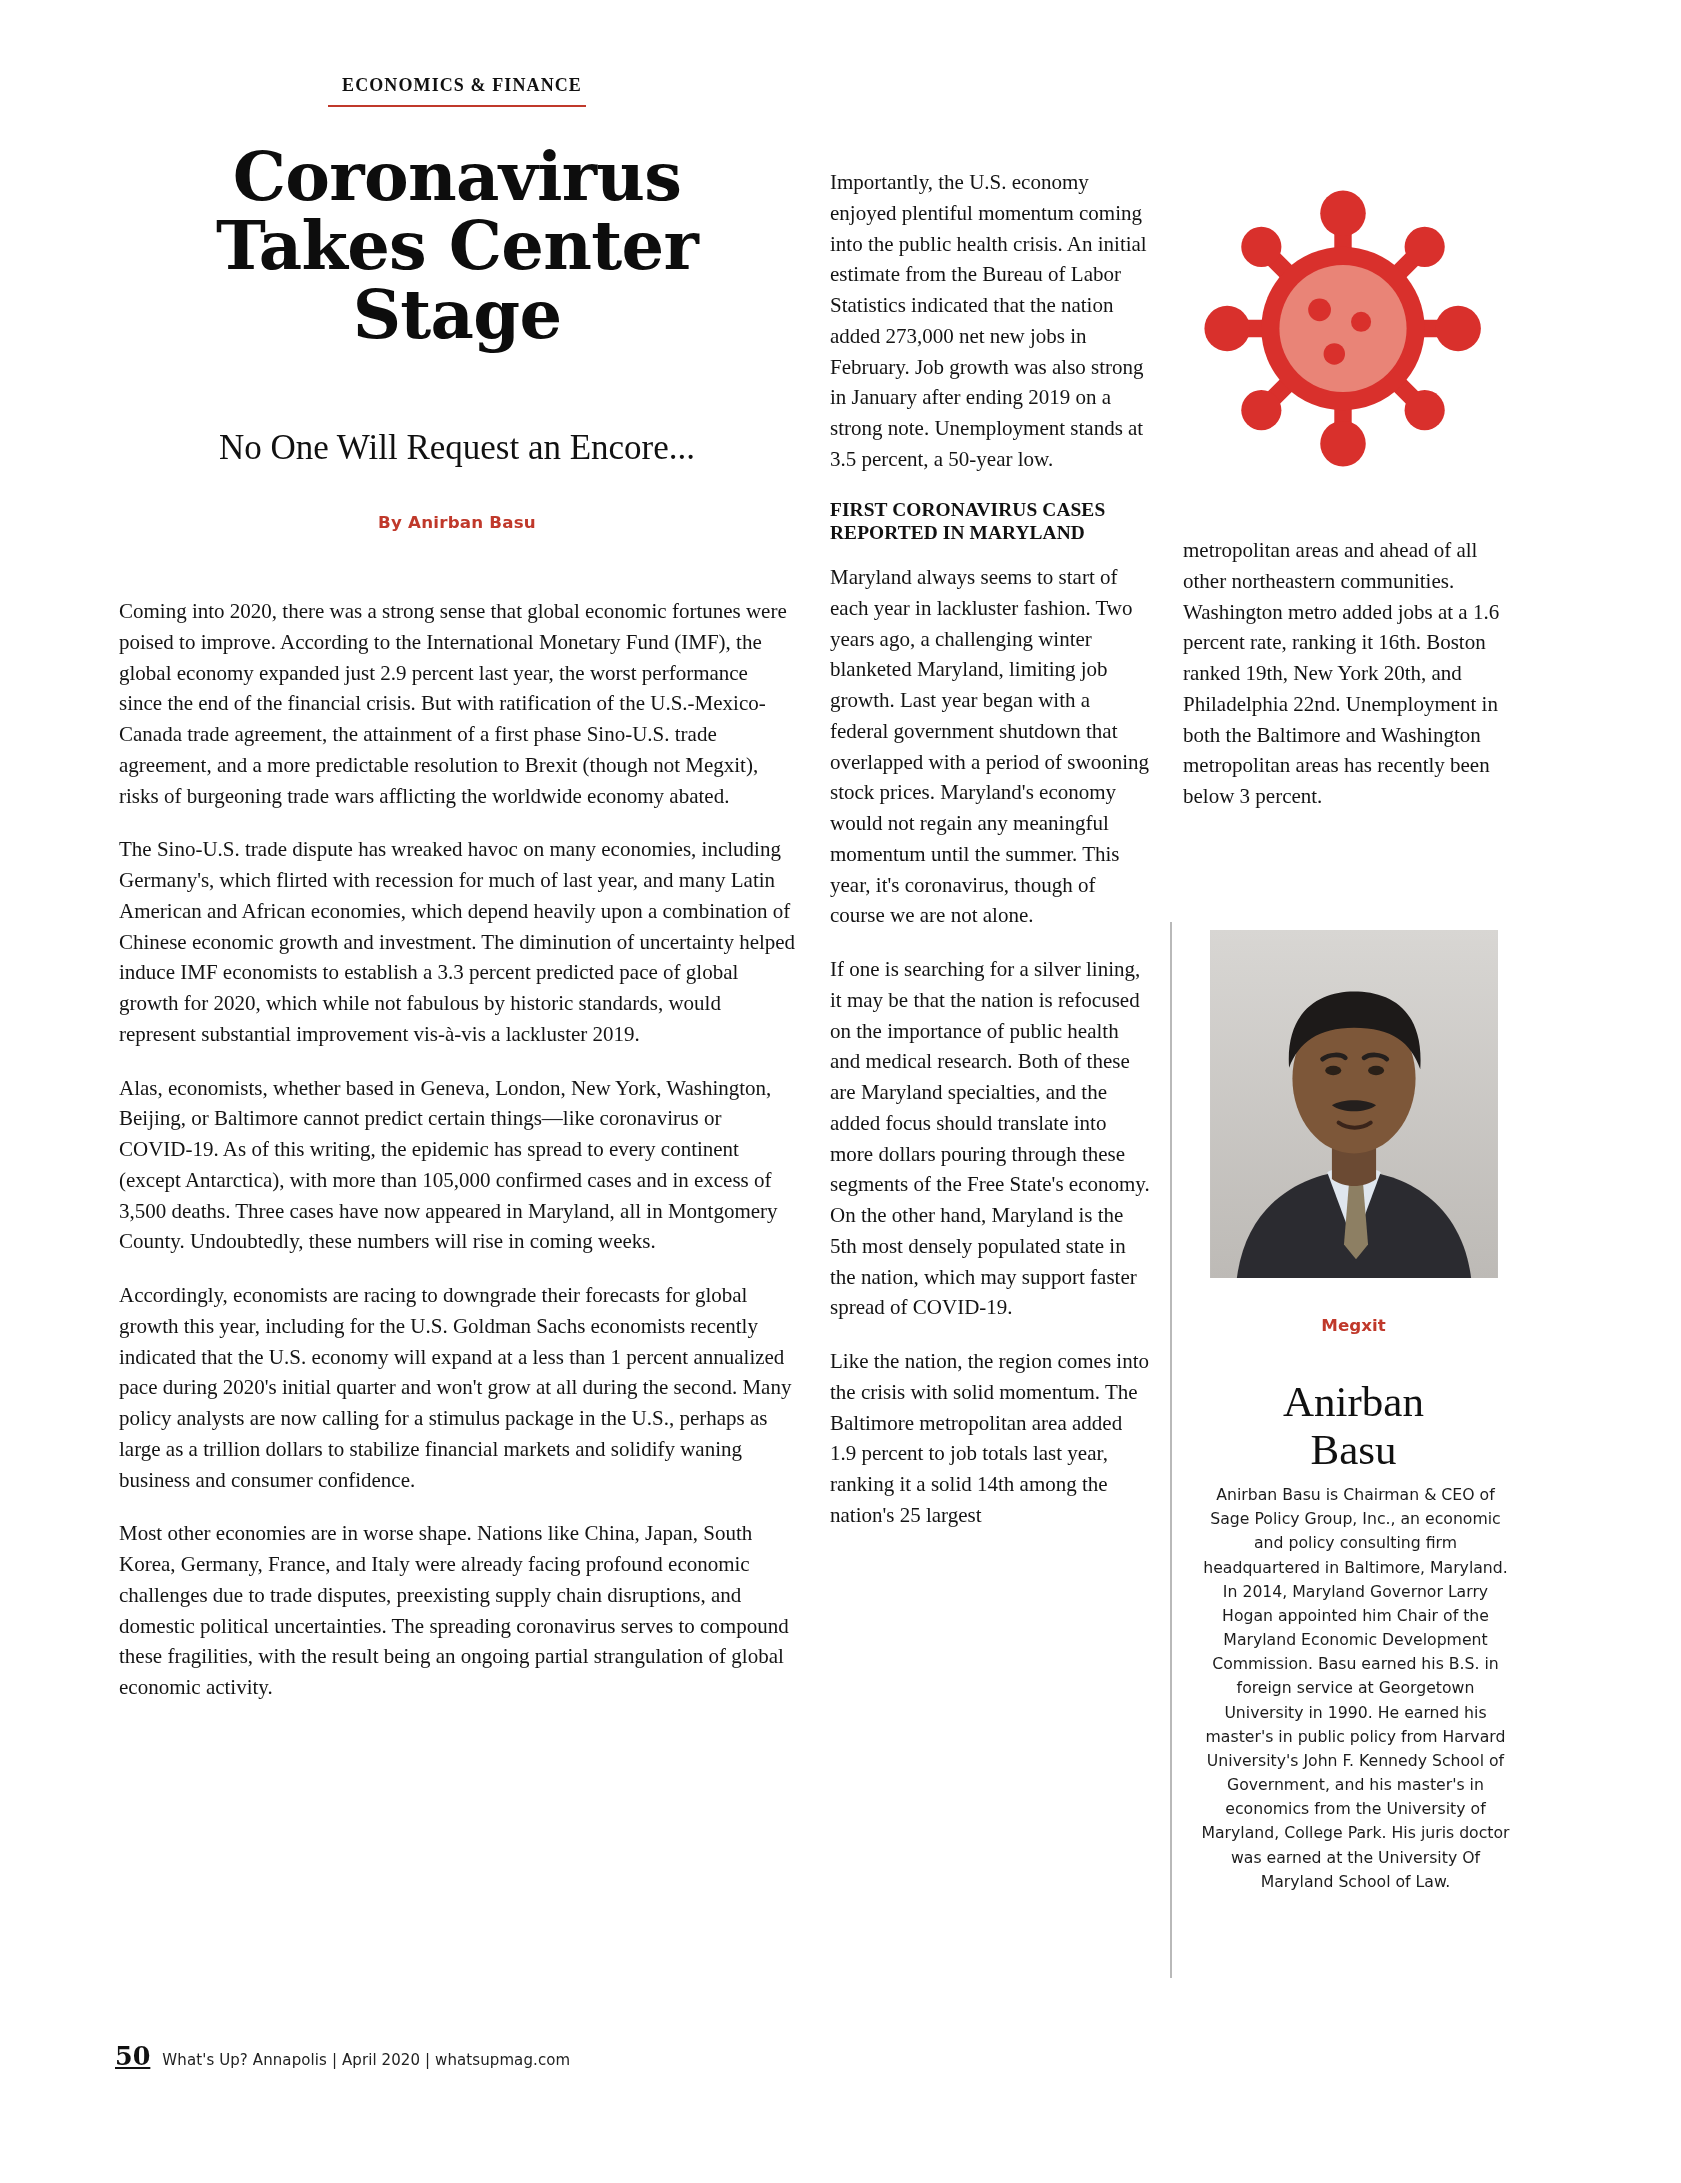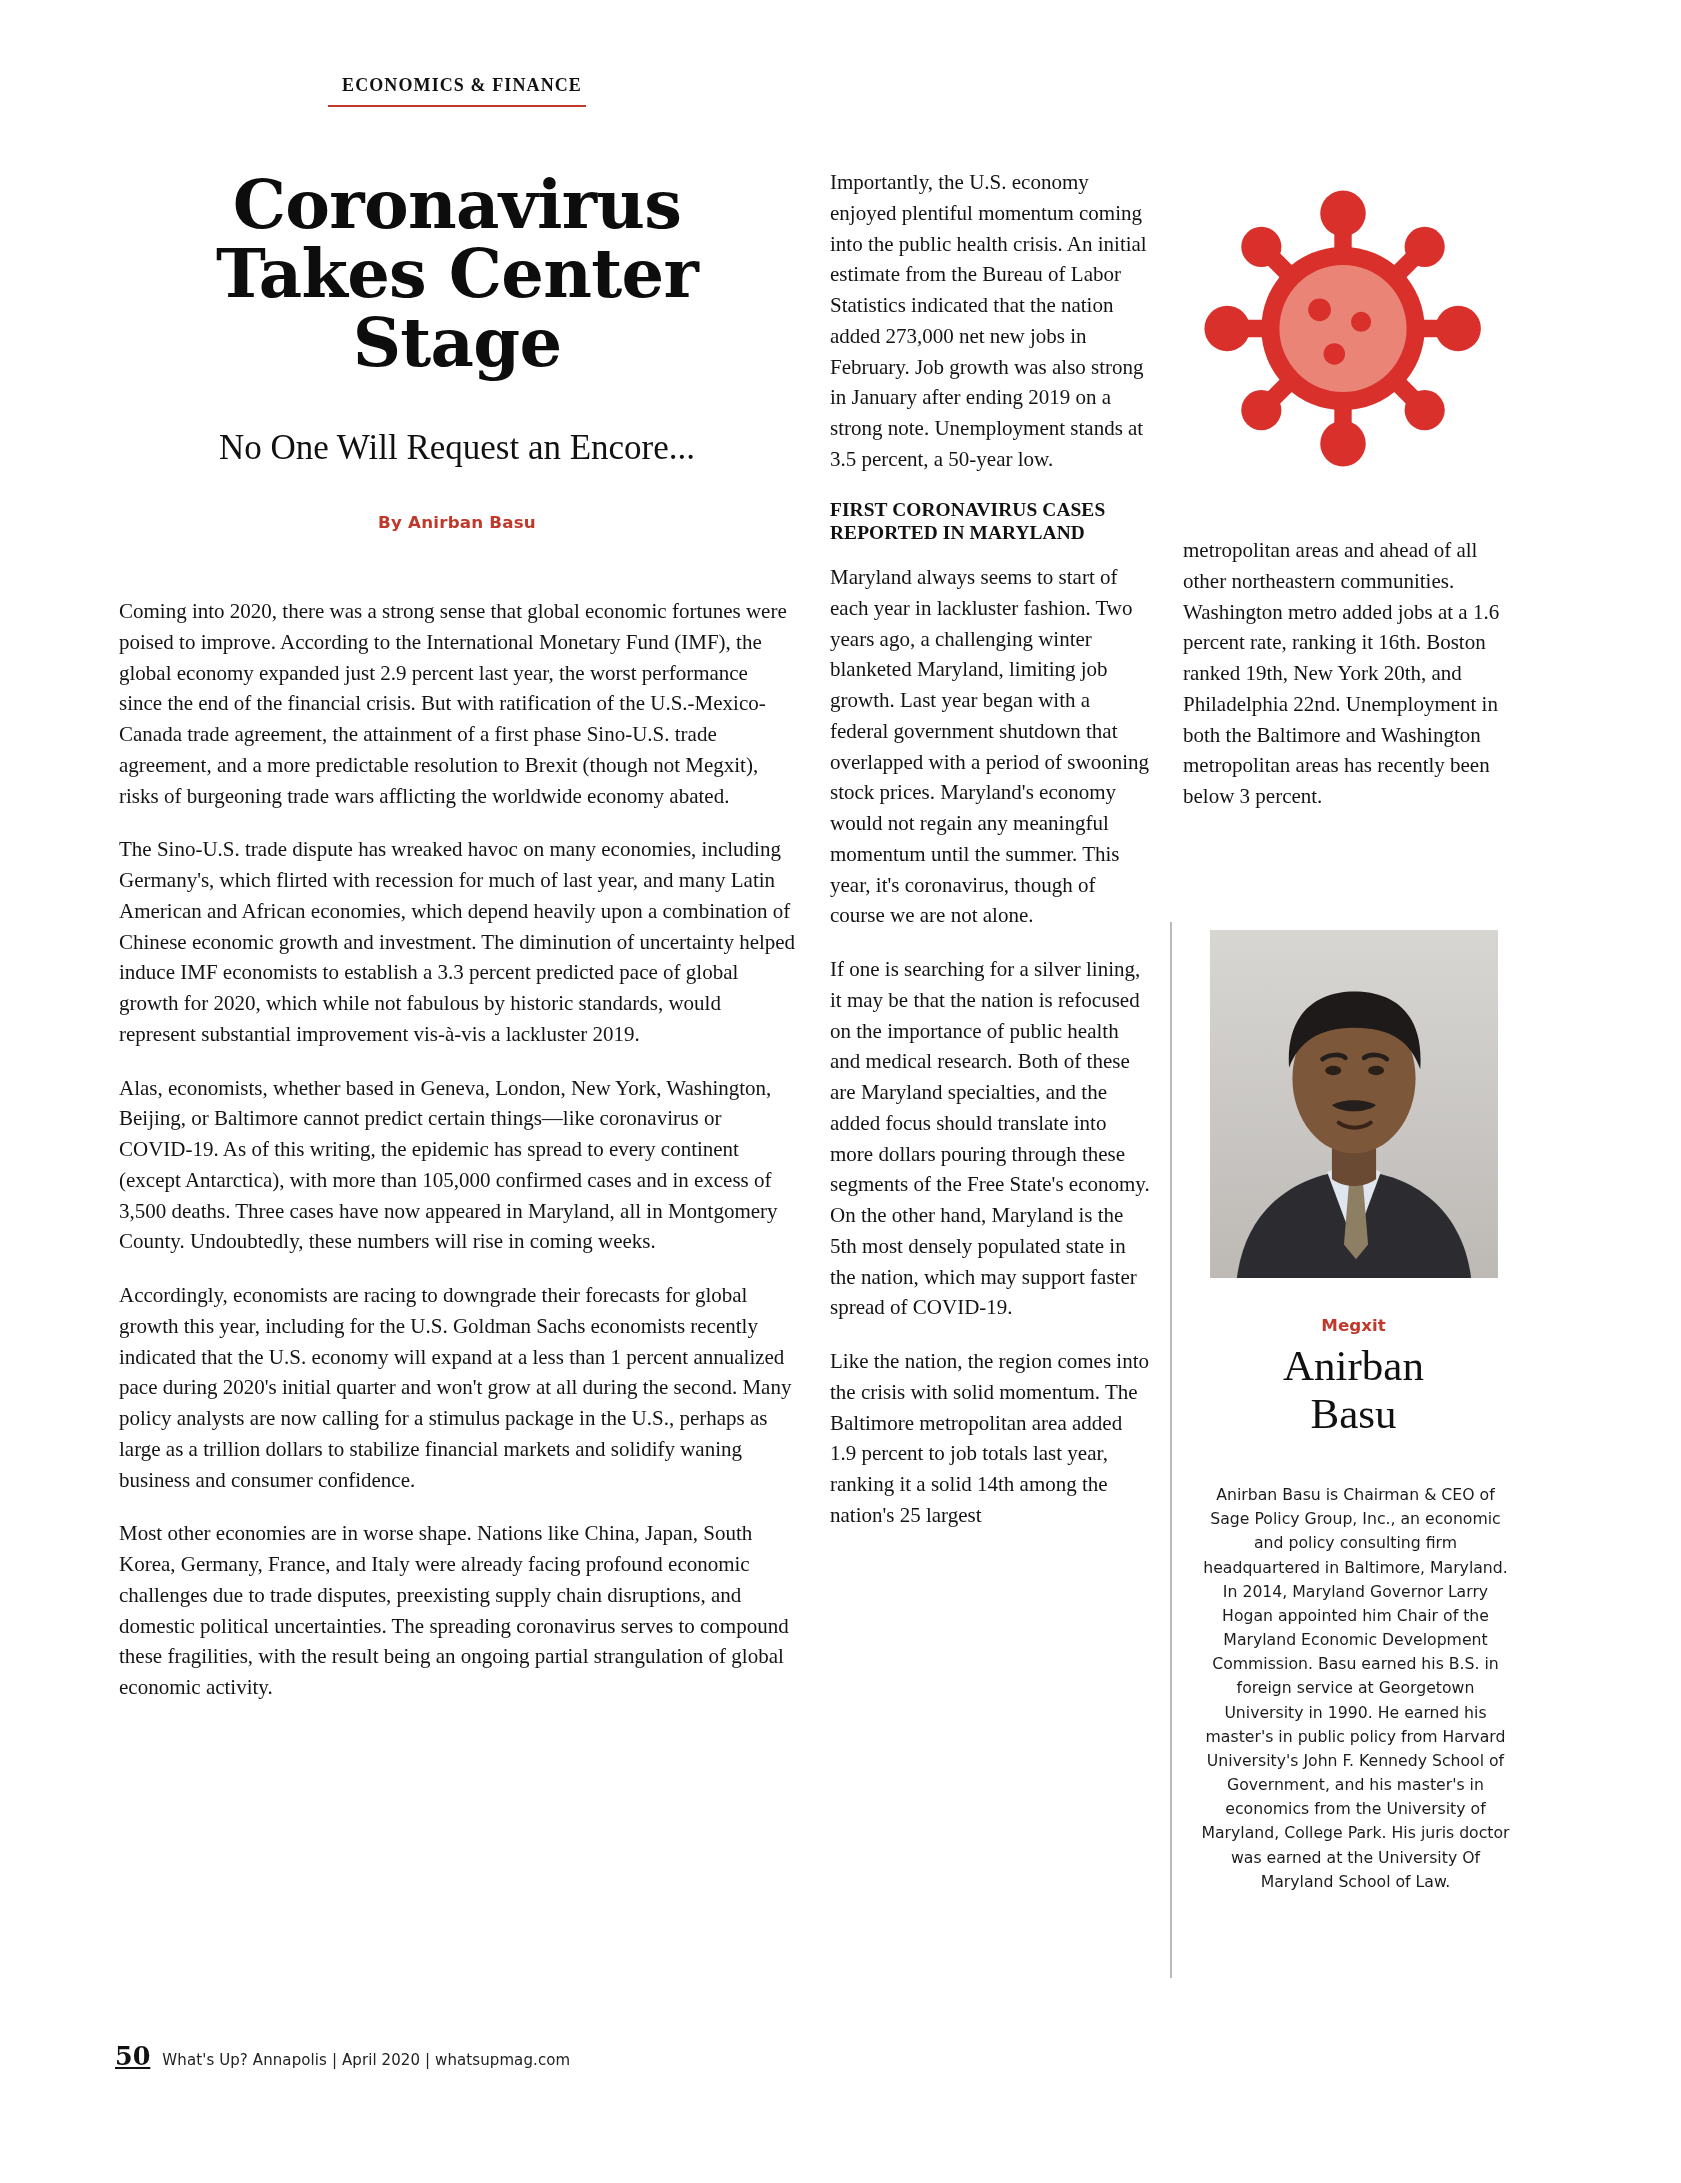--- a/index.html
+++ b/index.html
@@ -50,21 +50,20 @@
     left: 119px;
     top: 142px;
     width: 676px;
     text-align: center;
     font-family: "DejaVu Serif", serif;
     font-weight: bold;
     font-size: 67px;
     line-height: 1.03;
     letter-spacing: -0.7px;
     color: #0d0d0d;
-    margin-top: 28px;
   }
   .subhead {
     position: absolute;
     left: 119px;
     top: 428px;
     width: 676px;
     text-align: center;
     font-family: "Liberation Serif", serif;
     font-size: 35px;
     color: #111;
@@ -163,21 +162,21 @@
     width: 341px;
     text-align: center;
     font-family: "DejaVu Sans", sans-serif;
     font-weight: bold;
     font-size: 16.7px;
     color: #c0392b;
   }
   .author-name {
     position: absolute;
     left: 1183px;
-    top: 1342px;
+    top: 1378px;
     width: 341px;
     text-align: center;
     font-family: "Liberation Serif", serif;
     font-size: 43px;
     line-height: 1.12;
     color: #111;
   }
   .author-bio {
     position: absolute;
     left: 1198px;

